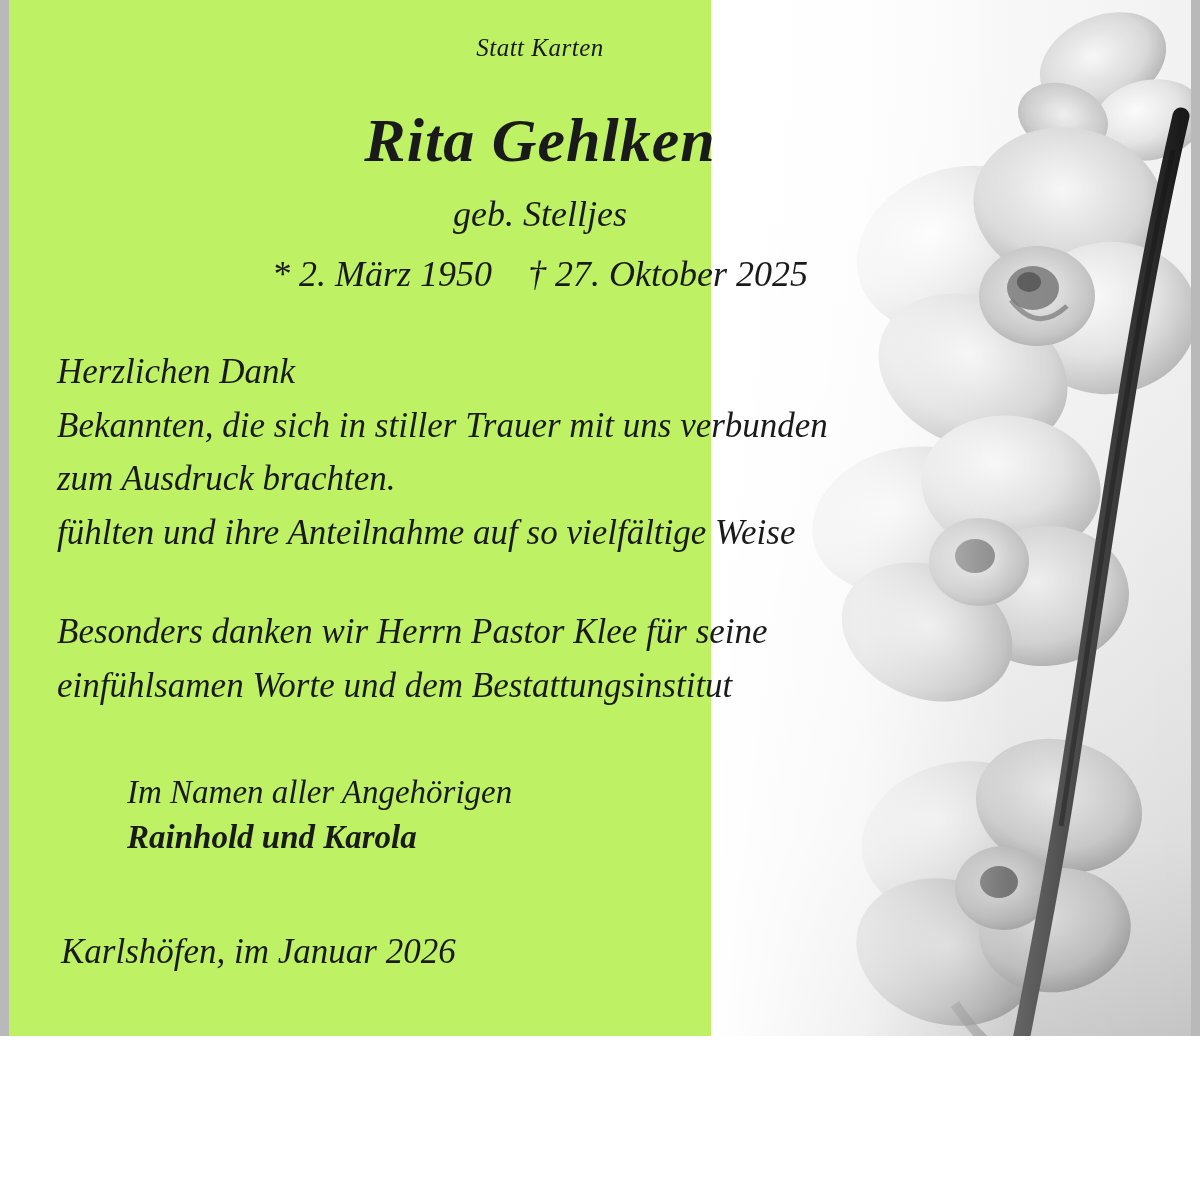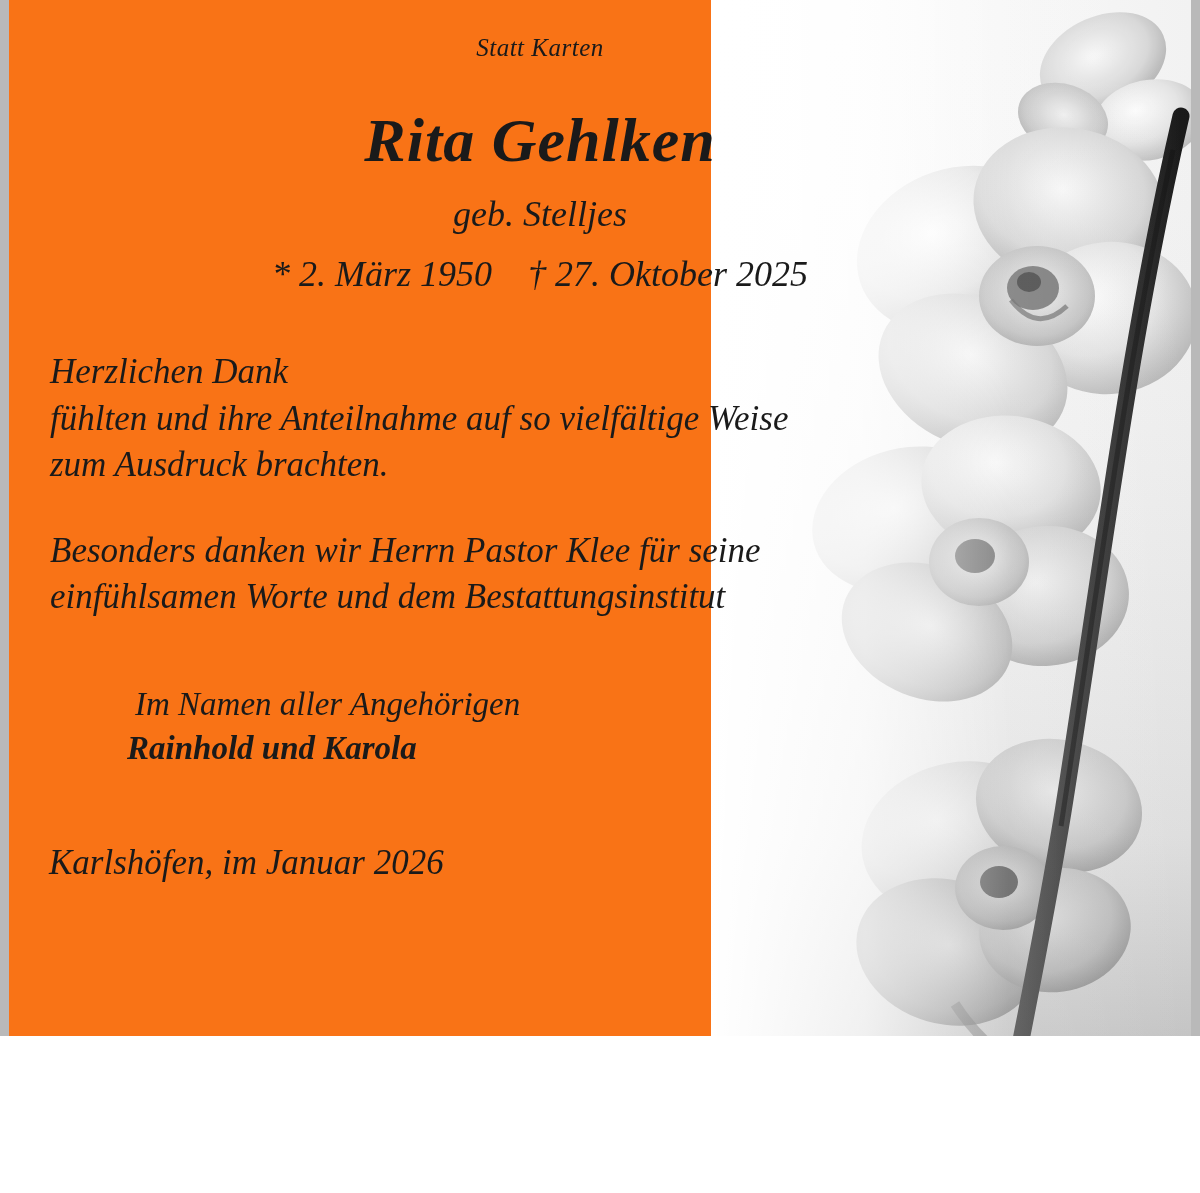--- a/index.html
+++ b/index.html
@@ -13,21 +13,21 @@
     font-family: "Liberation Serif", serif;
     color: #1a1a1a;
     overflow: hidden;
   }
 
   .notice {
     position: relative;
     width: 1200px;
     height: 1036px;
     box-sizing: border-box;
-    background: #f97316;
+    background: #bef264;
     border-left: 9px solid #b9b9b9;
     border-right: 9px solid #b9b9b9;
     border-top: 0;
     border-bottom: 0;
     overflow: hidden;
   }
 
   
   .artwork {
     position: absolute;
@@ -85,37 +85,37 @@
   .dates .sep { display: inline-block; width: 18px; }
 
   .body-block {
     font-style: italic;
     font-size: 35px;
     line-height: 1.30;
     padding-left: 40px;
     padding-right: 10px;
     margin-top: 54px;
   }
-  .body-block p { margin: 1px; }
+  .body-block p { margin: 8px; }
   .body-block .gap { height: 38px; }
 
   .family-block {
     font-style: italic;
     font-size: 33px;
     line-height: 1.36;
     padding-left: 118px;
     margin-top: 62px;
   }
-  .family-block .lead { font-weight: normal; margin-left: 8px; }
+  .family-block .lead { font-weight: normal; }
   .family-block .names { font-weight: bold; }
 
   .place-date {
     font-style: italic;
     font-size: 35px;
-    padding-left: 40px;
+    padding-left: 52px;
     margin-top: 72px;
   }
 </style>
 </head>
 <body>
 
 <div class="notice">
 
   <div class="artwork">
     <svg viewBox="0 0 480 1193" preserveAspectRatio="none" aria-hidden="true">
@@ -213,22 +213,23 @@
     <div class="maiden-name">geb. Stelljes</div>
 
     <div class="dates">
       <span>* 2. März 1950</span>
       <span class="sep"></span>
       <span>† 27. Oktober 2025</span>
     </div>
 
     <div class="body-block">
       <p>Herzlichen Dank</p>
+      <p>Bekannten, die sich in stiller Trauer mit uns verbunden</p>
+      <p>zum Ausdruck brachten.</p>
       <p>fühlten und ihre Anteilnahme auf so vielfältige Weise</p>
-      <p>zum Ausdruck brachten.</p>
 
       <div class="gap"></div>
 
       <p>Besonders danken wir Herrn Pastor Klee für seine</p>
       <p>einfühlsamen Worte und dem Bestattungsinstitut</p>
     </div>
 
     <div class="family-block">
       <div class="lead">Im Namen aller Angehörigen</div>
       <div class="names">Rainhold und Karola</div>

